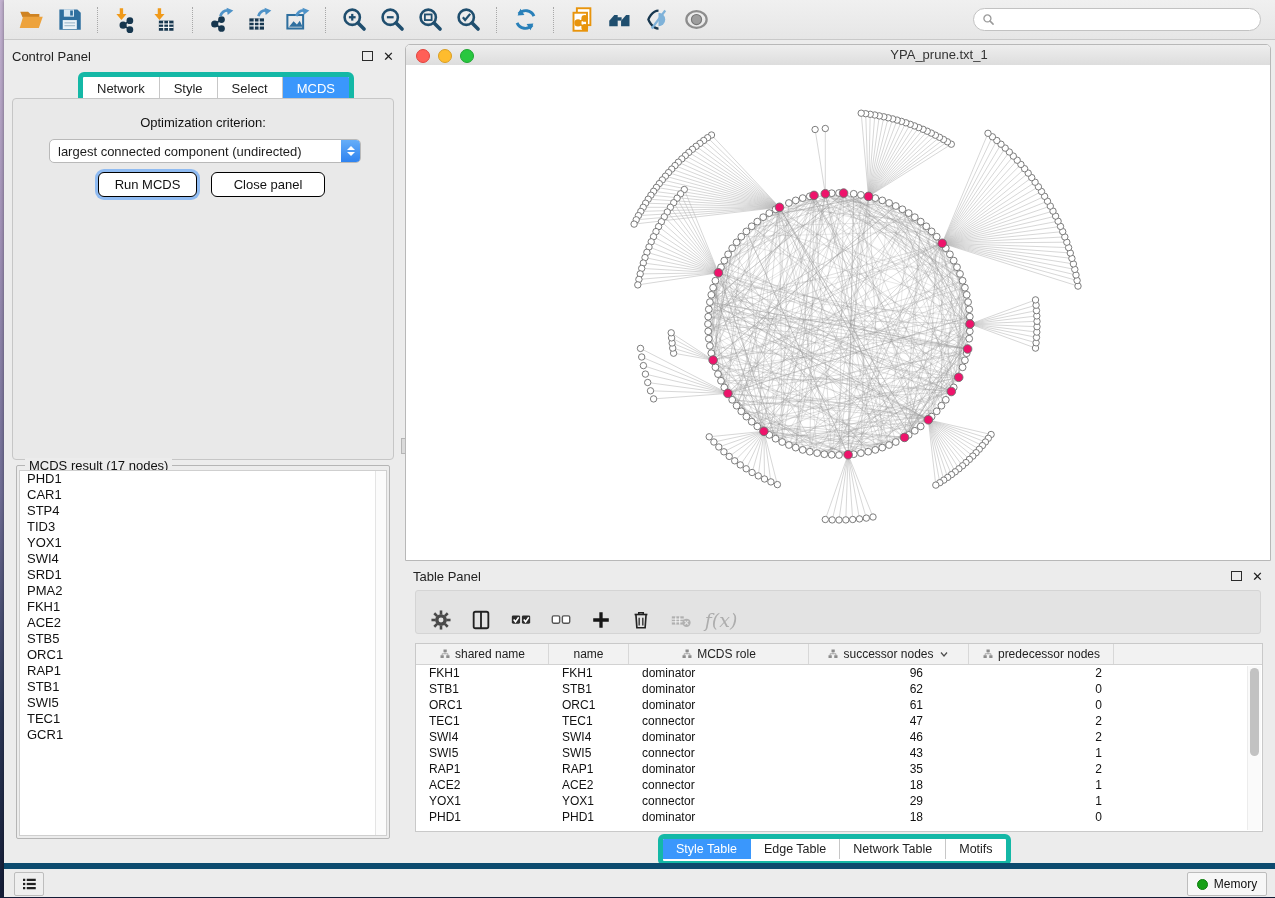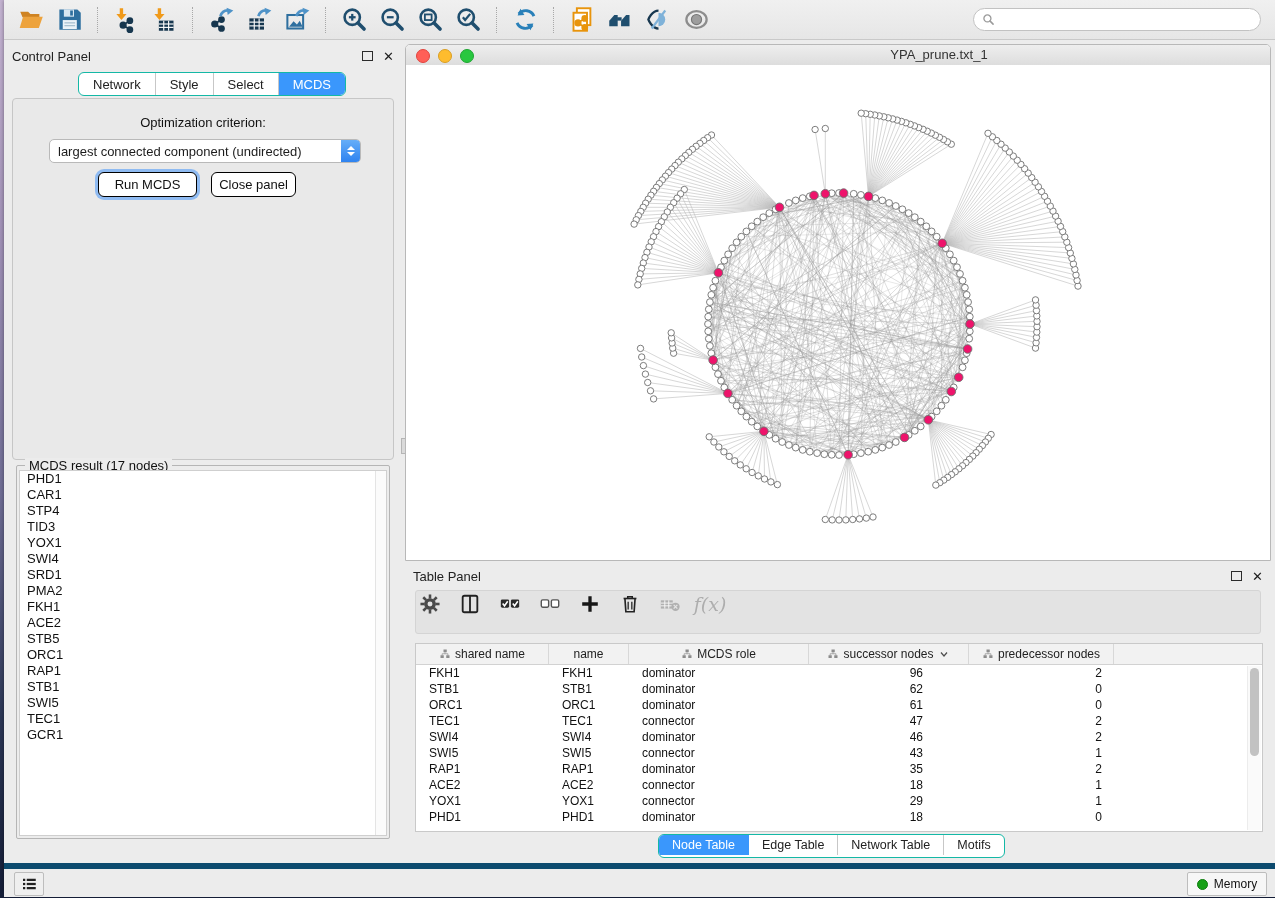--- a/index.html
+++ b/index.html
@@ -17,59 +17,59 @@
     border-radius:12px;display:flex;align-items:center;padding:0 8px;box-sizing:border-box;}
   .search-box svg{width:13px;height:13px;flex:0 0 auto;}
   .search-box input{border:none;outline:none;flex:1;font-size:12px;background:transparent;margin-left:5px;font-family:inherit;}
   
   .control-panel{position:absolute;left:0;top:44px;width:398px;height:819px;background:#ececec;}
   .panel-titlebar{position:relative;height:24px;display:flex;align-items:center;padding:0 8px;}
   .panel-title{font-size:13px;color:#222;}
   .panel-tb-icons{margin-left:auto;display:flex;align-items:center;gap:10px;}
   .float-glyph{width:9px;height:8px;border:1.5px solid #2b2b2b;display:inline-block;}
   .close-glyph{font-size:13px;font-weight:bold;color:#1b1b1b;line-height:1;}
-  .seg-group{position:absolute;display:flex;height:22px;background:#fff;border:1px solid #14b8a6;border-radius:6px;overflow:hidden;}
+  .seg-group{position:absolute;display:flex;height:22px;background:#fff;border:5px solid #14b8a6;border-radius:6px;overflow:hidden;}
   .seg{display:flex;align-items:center;justify-content:center;padding:0 14px;font-size:13px;color:#222;border-right:1px solid #c7c7c7;cursor:default;white-space:nowrap;}
   .seg:last-child{border-right:none;}
   .seg.sel{background:#3a97fc;color:#fff;border-right-color:#3a97fc;}
   .cp-tabs{left:74px;top:28px;}
   .cp-box{position:absolute;left:8px;top:54px;width:380px;height:360px;border:1px solid #c6c6c6;border-radius:4px;background:#e9e9e9;}
   .opt-label{position:absolute;left:0;right:0;top:16px;text-align:center;font-size:13px;color:#111;}
   .dropdown{position:absolute;left:36px;top:40px;width:312px;height:24px;background:#fff;border:1px solid #b9b9b9;border-radius:5px;
     display:flex;align-items:center;box-sizing:border-box;}
   .dropdown .dd-text{flex:1;padding:0 8px;font-size:13px;white-space:nowrap;overflow:hidden;}
   .dd-stepper{width:19px;align-self:stretch;background:linear-gradient(#66aef8,#2f83f0);border-radius:0 4px 4px 0;
     display:flex;flex-direction:column;align-items:center;justify-content:center;gap:2px;}
   .dd-stepper i{width:0;height:0;border-left:4px solid transparent;border-right:4px solid transparent;display:block;}
   .dd-up{border-bottom:4px solid #fff;}
   .dd-down{border-top:4px solid #fff;}
   .btn{position:absolute;height:25px;background:#fff;border:1px solid #000000;border-radius:6px;font-size:13px;color:#111;
     display:flex;align-items:center;justify-content:center;box-sizing:border-box;font-family:inherit;}
   .btn-run{left:85px;top:73px;width:99px;box-shadow:0 0 0 3px rgba(70,150,250,.55);}
-  .btn-close{left:198px;top:73px;width:85px;}
+  .btn-close{left:198px;top:73px;width:114px;}
   .mcds-fieldset{position:absolute;left:12px;top:421px;width:372px;height:372px;border:1px solid #b5b5b5;border-radius:2px;}
   .mcds-legend{position:absolute;left:8px;top:-8px;background:#ececec;padding:0 4px;font-size:13px;color:#111;}
   .mcds-list{position:absolute;left:2px;top:4px;right:2px;bottom:2px;background:#fff;border:1px solid #cfcfcf;overflow:hidden;}
   .mcds-scroll{position:absolute;top:0;right:0;bottom:0;width:10px;border-left:1px solid #e4e4e4;background:#fbfbfb;}
   .mcds-item{padding:0 7px;height:16px;line-height:16px;font-size:13px;color:#111;}
   
   .network-window{position:absolute;left:401px;top:44px;width:866px;height:517px;background:#fff;border:1px solid #b8b8b8;
     border-radius:5px 5px 0 0;box-sizing:border-box;overflow:hidden;}
   .net-titlebar{position:relative;height:20px;background:linear-gradient(#eeeeee,#dddddd);border-bottom:1px solid #c0c0c0;}
   .lights{position:absolute;left:10px;top:4px;display:flex;gap:8px;}
   .light{width:12px;height:12px;border-radius:50%;}
   .light.red{background:#ff5f57;border:0.5px solid #e0443e;}
   .light.yellow{background:#febc2e;border:0.5px solid #d89e24;}
   .light.green{background:#28c73f;border:0.5px solid #1ea532;}
   .net-title{position:absolute;left:533px;top:2px;transform:translateX(-50%);font-size:13px;color:#333;}
   .net-canvas{position:absolute;left:0;top:20px;width:866px;height:496px;background:#fff;}
   
   .table-panel{position:absolute;left:401px;top:564px;width:866px;height:294px;background:#ececec;}
   .tp-toolbar{position:absolute;left:10px;right:10px;top:26px;height:44px;background:#e3e3e3;border:1px solid #d4d4d4;
-    border-radius:3px;display:flex;align-items:flex-start;padding-left:1px;gap:14px;box-sizing:border-box;}
+    border-radius:3px;display:flex;align-items:flex-end;padding-left:12px;gap:14px;box-sizing:border-box;}
   .tp-icon{width:26px;height:26px;display:flex;align-items:center;justify-content:center;}
   .tp-icon svg{width:22px;height:22px;}
   .tp-icon .fx{font-family:"DejaVu Serif","Liberation Serif",serif;font-style:italic;font-size:19px;color:#a4a4a4;}
   .table-box{position:absolute;left:10px;right:8px;top:79px;height:187px;background:#fff;border:1px solid #c9c9c9;overflow:hidden;}
   .thead{display:flex;height:20px;border-bottom:1px solid #d2d2d2;background:#f2f2f2;}
   .th{display:flex;align-items:center;justify-content:center;gap:4px;font-size:12px;color:#222;border-right:1px solid #d8d8d8;
     box-sizing:border-box;position:relative;}
   .th svg{width:12px;height:12px;}
   .trow{display:flex;height:16px;align-items:center;}
   .td{font-size:12px;color:#111;box-sizing:border-box;white-space:nowrap;overflow:hidden;}
@@ -1353,21 +1353,21 @@
               <div class="td" style="width: 180px; padding: 0px 0px 0px 13px;">dominator</div>
               <div class="td num" style="width: 160px; padding: 0px 46px 0px 0px;">18</div>
               <div class="td num" style="width: 145px; padding: 0px 12px 0px 0px;">0</div>
             </div>
           </div>
         <div class="tscroll">
             <div class="tthumb"></div>
           </div>
       </div>
       <div class="seg-group tp-tabs" id="tp-tabs">
-          <div class="seg sel">Node Table</div>
+          <div class="seg sel">Style Table</div>
           <div class="seg">Edge Table</div>
           <div class="seg">Network Table</div>
           <div class="seg">Motifs</div>
         </div>
     </div>
 
     <div class="status-bar">
       <div class="list-btn">
         <svg viewBox="0 0 24 24" width="18" height="18">
           <g fill="#222">

